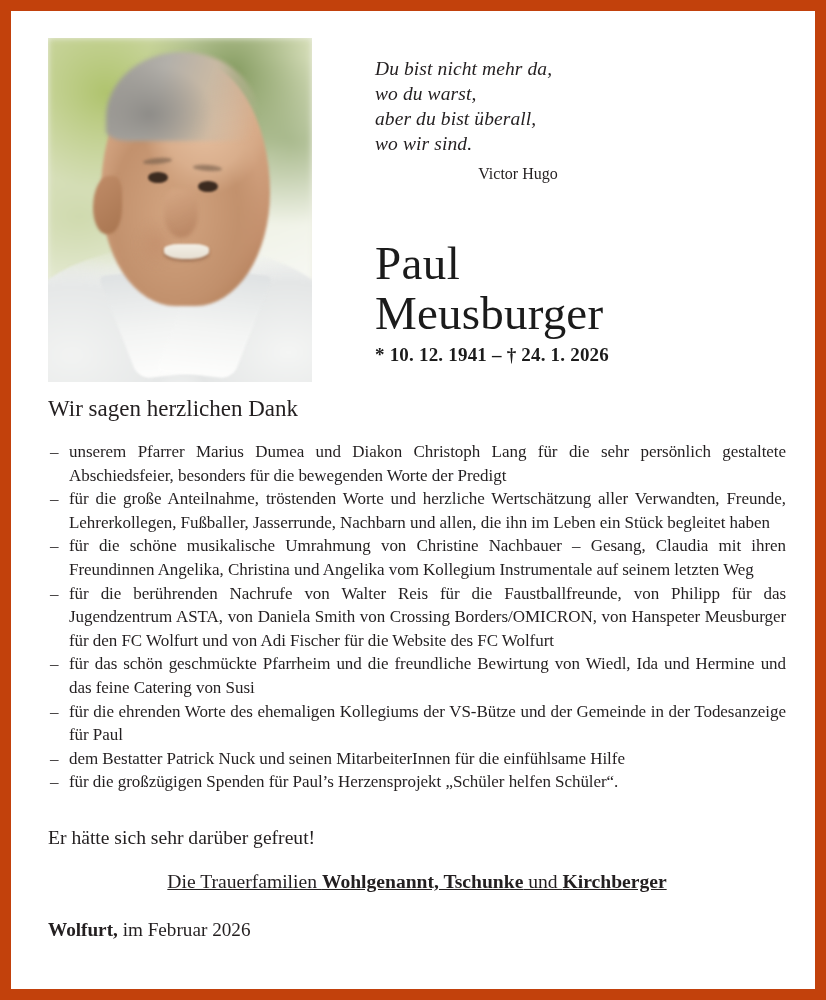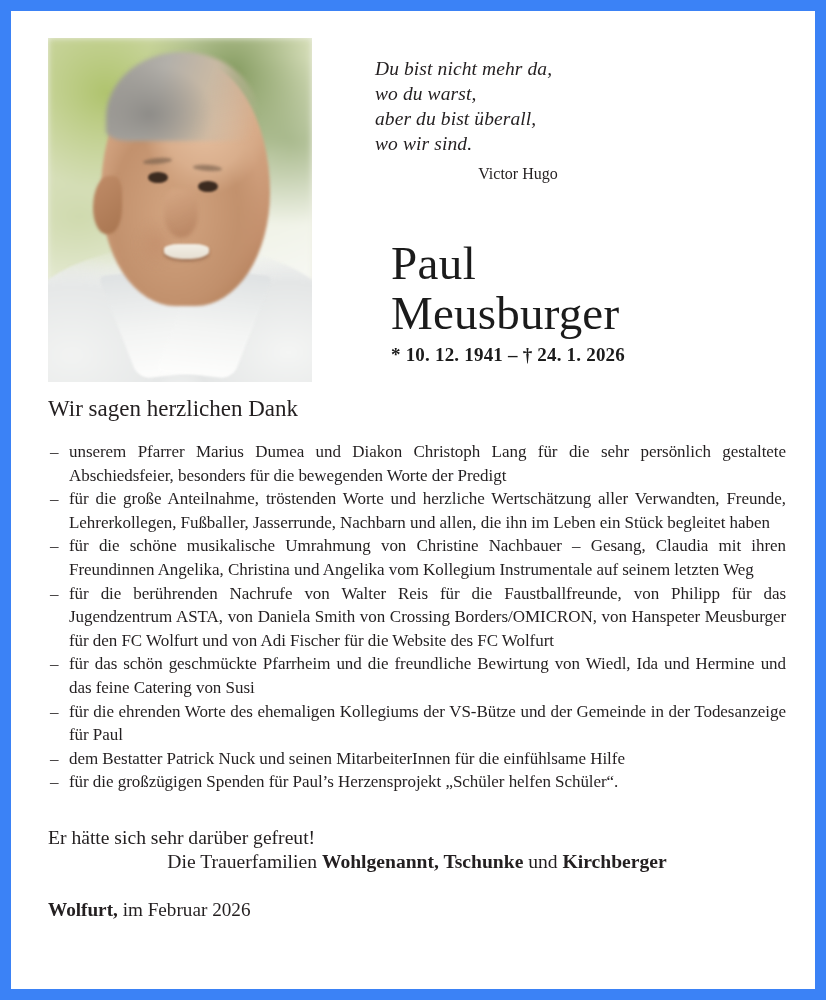--- a/index.html
+++ b/index.html
@@ -14,21 +14,21 @@
     color: #1b1b1b;
     overflow: hidden;
   }
 
   
   .notice {
     position: relative;
     box-sizing: border-box;
     width: 826px;
     height: 1000px;
-    background: #3b82f6;
+    background: #c2410c;
     padding: 11px;
   }
   .sheet {
     position: relative;
     box-sizing: border-box;
     width: 100%;
     height: 100%;
     background: #ffffff;
     overflow: hidden;
   }
@@ -197,21 +197,21 @@
     margin-top: 9px;
     text-align: center;
     padding-right: 44px;
     font-size: 16px;
     color: #231f20;
   }
 
   
   .name-block {
     position: absolute;
-    left: 380px;
+    left: 364px;
     top: 228px;
     width: 420px;
   }
   .name-first {
     font-size: 47px;
     line-height: 49px;
     letter-spacing: .4px;
     color: #1b1b1b;
   }
   .name-last {
@@ -261,24 +261,26 @@
     left: 2px;
     top: 0;
   }
   .afterword {
     margin-top: 32px;
     font-size: 19.6px;
     line-height: 24px;
     color: #231f20;
   }
   .families {
+    margin-top: 20px;
     text-align: center;
     font-size: 19.6px;
     line-height: 24px;
     color: #231f20;
+    text-decoration: underline;
   }
   .families b { font-weight: bold; }
   .place-date {
     margin-top: 24px;
     font-size: 19.2px;
     line-height: 24px;
     color: #231f20;
   }
   .place-date b { font-weight: bold; margin-top: 16px; }
 </style>

